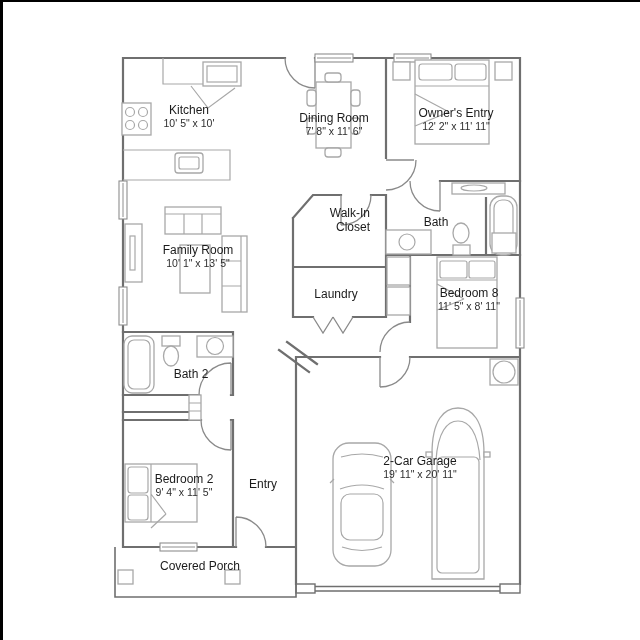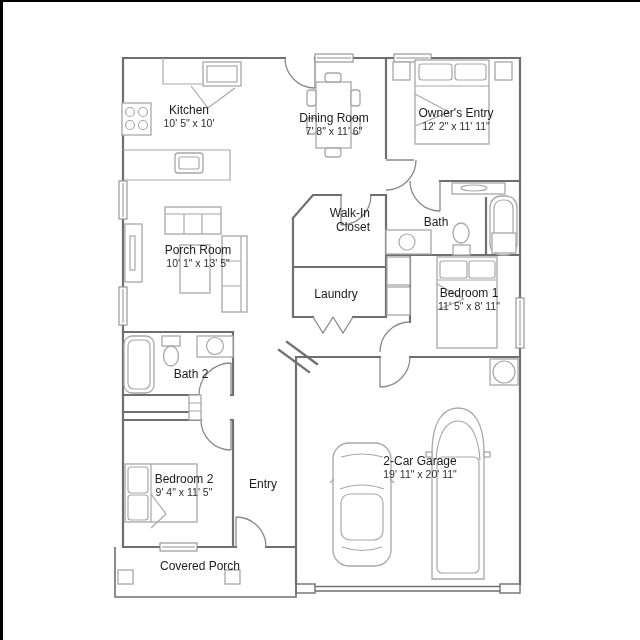--- a/index.html
+++ b/index.html
@@ -252,28 +252,28 @@
     <span class="room-name">Owner's Entry</span>
     <span class="room-dims">12' 2" x 11' 11"</span>
   </div>
   <div class="room-label wrap" style="left:337px;top:218px">
     <span class="room-name">Walk-In Closet</span>
   </div>
   <div class="room-label" style="left:433px;top:220px">
     <span class="room-name">Bath</span>
   </div>
   <div class="room-label" style="left:195px;top:254px">
-    <span class="room-name">Porch Room</span>
+    <span class="room-name">Family Room</span>
     <span class="room-dims">10' 1" x 13' 5"</span>
   </div>
   <div class="room-label" style="left:333px;top:292px">
     <span class="room-name">Laundry</span>
   </div>
   <div class="room-label" style="left:466px;top:297px">
-    <span class="room-name">Bedroom 1</span>
+    <span class="room-name">Bedroom 8</span>
     <span class="room-dims">11' 5" x 8' 11"</span>
   </div>
   <div class="room-label" style="left:188px;top:372px">
     <span class="room-name">Bath 2</span>
   </div>
   <div class="room-label" style="left:181px;top:483px">
     <span class="room-name">Bedroom 2</span>
     <span class="room-dims">9' 4" x 11' 5"</span>
   </div>
   <div class="room-label" style="left:260px;top:482px">

